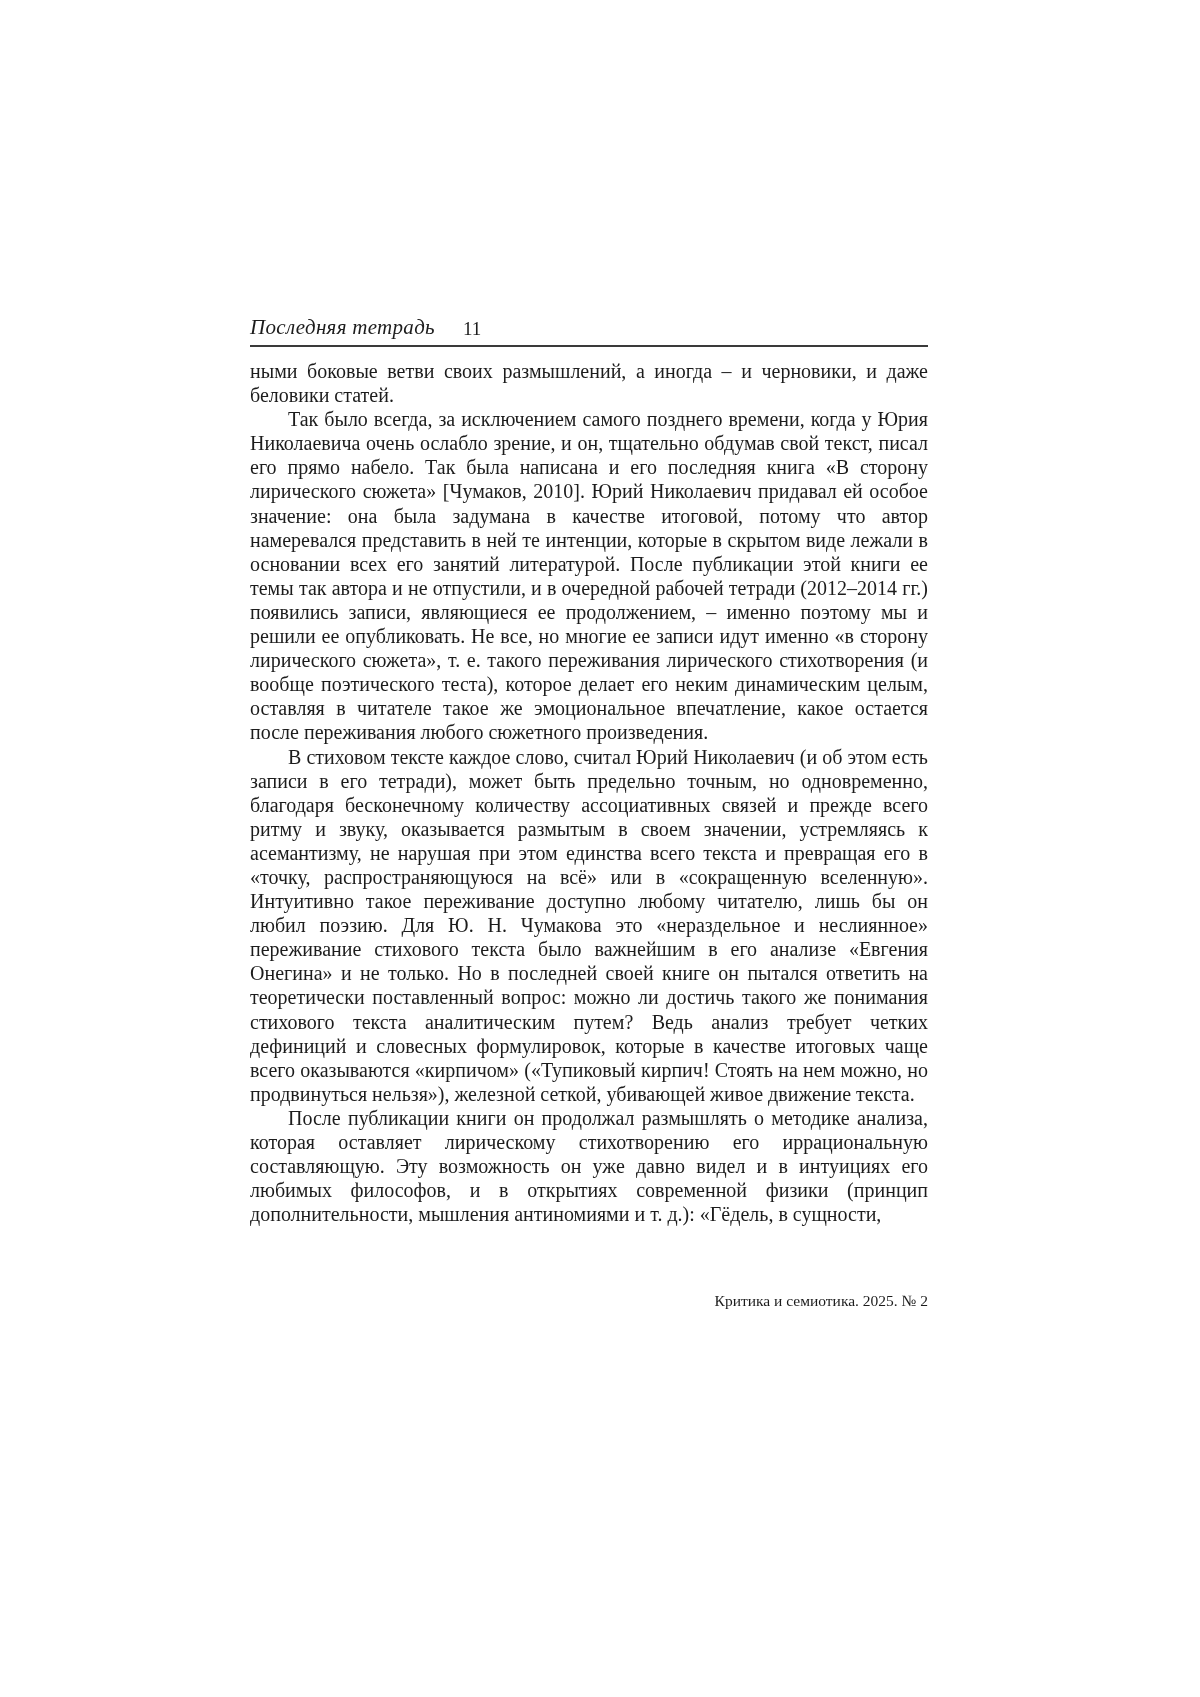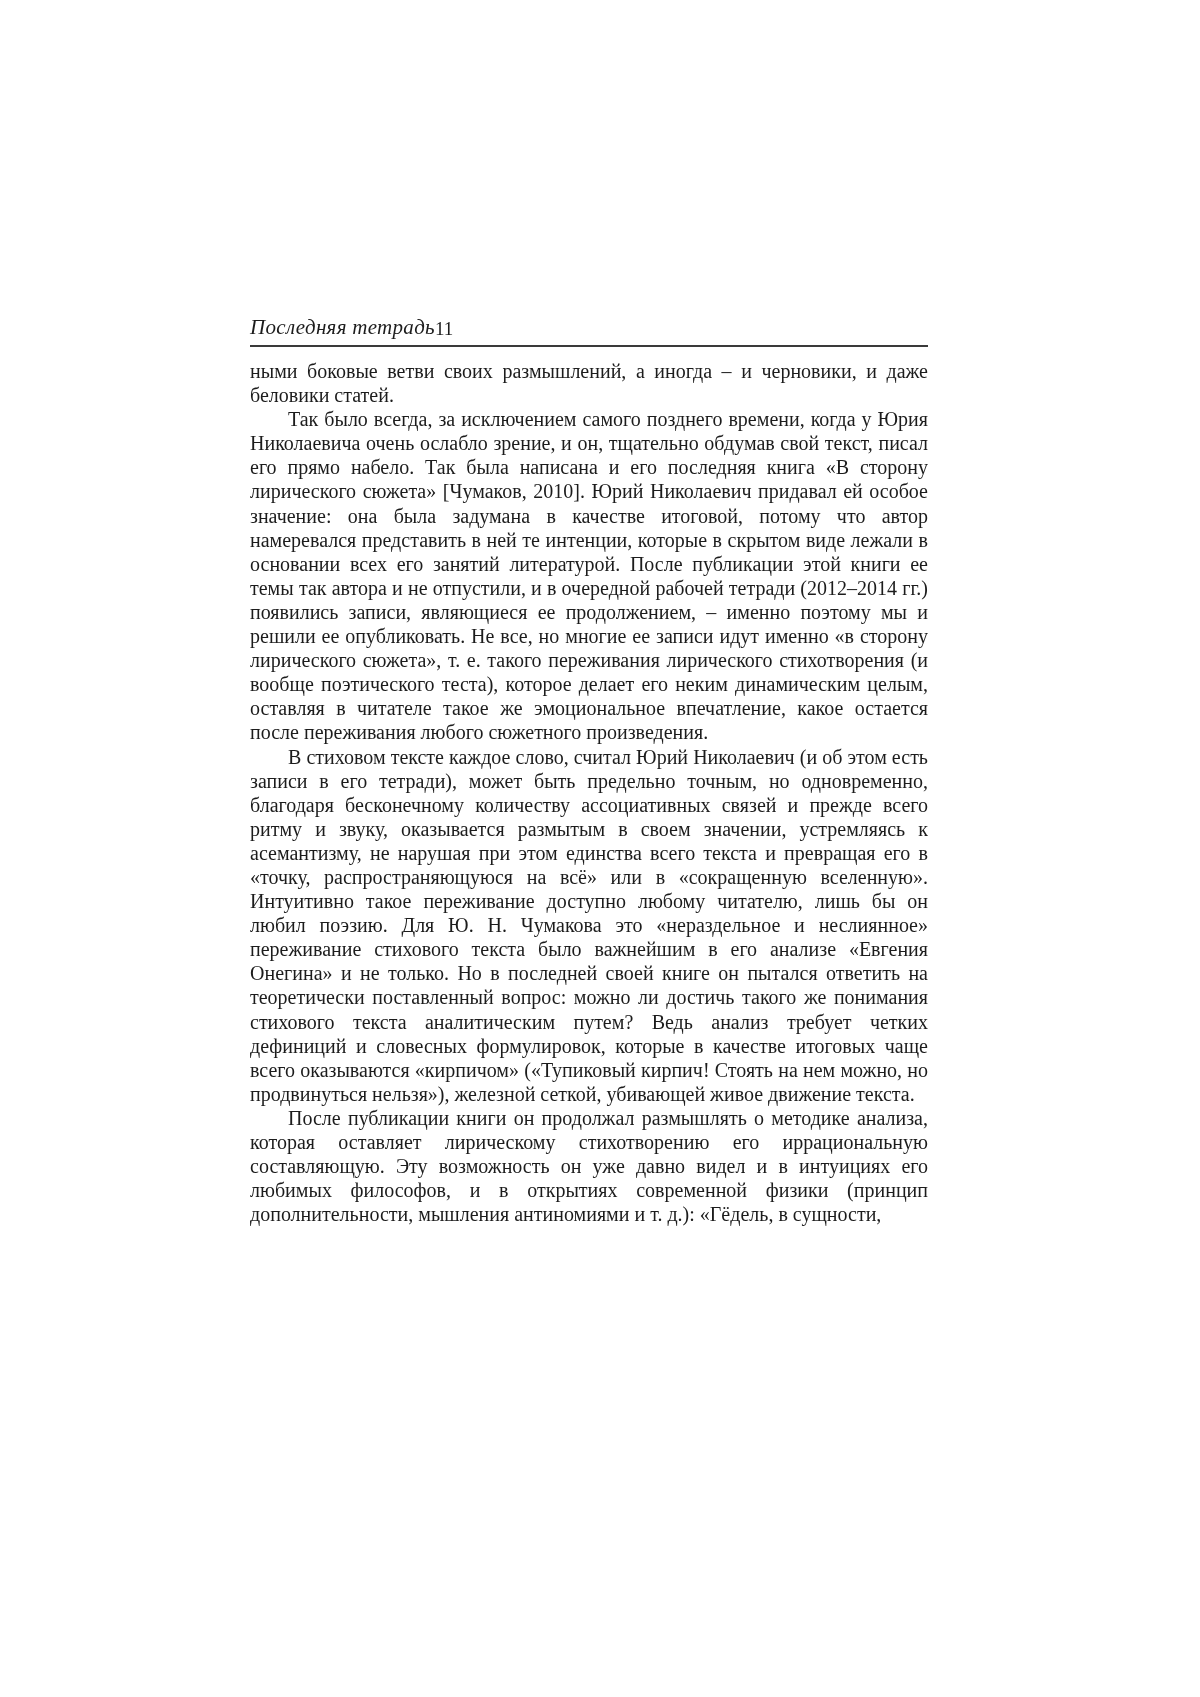--- a/index.html
+++ b/index.html
@@ -28,20 +28,21 @@
     padding-bottom: 5px;
     box-sizing: content-box;
   }
   .running-head {
     font-style: italic;
     font-size: 21px;
     letter-spacing: 0.3px;
   }
   .page-number {
     font-size: 19px;
+    margin-left: 28px;
   }
   .body-text {
     position: absolute;
     left: 250px;
     top: 359px;
     width: 678px;
     font-size: 20px;
     line-height: 24.1px;
     text-align: justify;
     text-justify: inter-word;
@@ -79,15 +80,16 @@
 
   <div class="body-text">
 
   <p>ными боковые ветви своих размышлений, а иногда – и черновики, и даже беловики статей.</p>
       <p class="indent">Так было всегда, за исключением самого позднего времени, когда у Юрия Николаевича очень ослабло зрение, и он, тщательно обдумав свой текст, писал его прямо набело. Так была написана и его последняя книга «В сторону лирического сюжета» [Чумаков, 2010]. Юрий Николаевич придавал ей особое значение: она была задумана в качестве итоговой, потому что автор намеревался представить в ней те интенции, которые в скрытом виде лежали в основании всех его занятий литературой. После публикации этой книги ее темы так автора и не отпустили, и в очередной рабочей тетради (2012–2014 гг.) появились записи, являющиеся ее продолжением, – именно поэтому мы и решили ее опубликовать. Не все, но многие ее записи идут именно «в сторону лирического сюжета», т. е. такого переживания лирического стихотворения (и вообще поэтического теста), которое делает его неким динамическим целым, оставляя в читателе такое же эмоциональное впечатление, какое остается после переживания любого сюжетного произведения.</p>
       <p class="indent">В стиховом тексте каждое слово, считал Юрий Николаевич (и об этом есть записи в его тетради), может быть предельно точным, но одновременно, благодаря бесконечному количеству ассоциативных связей и прежде всего ритму и звуку, оказывается размытым в своем значении, устремляясь к асемантизму, не нарушая при этом единства всего текста и превращая его в «точку, распространяющуюся на всё» или в «сокращенную вселенную». Интуитивно такое переживание доступно любому читателю, лишь бы он любил поэзию. Для Ю. Н. Чумакова это «нераздельное и неслиянное» переживание стихового текста было важнейшим в его анализе «Евгения Онегина» и не только. Но в последней своей книге он пытался ответить на теоретически поставленный вопрос: можно ли достичь такого же понимания стихового текста аналитическим путем? Ведь анализ требует четких дефиниций и словесных формулировок, которые в качестве итоговых чаще всего оказываются «кирпичом» («Тупиковый кирпич! Стоять на нем можно, но продвинуться нельзя»), железной сеткой, убивающей живое движение текста.</p>
       <p class="indent">После публикации книги он продолжал размышлять о методике анализа, которая оставляет лирическому стихотворению его иррациональную составляющую. Эту возможность он уже давно видел и в интуициях его любимых философов, и в открытиях современной физики (принцип дополнительности, мышления антиномиями и т. д.): «Гёдель, в сущности,</p>
     </div>
 
   <div class="footer-imprint">
+    <div>Критика и семиотика. 2025. № 2</div>
   </div>
 
 </div>
 
 </body></html>

